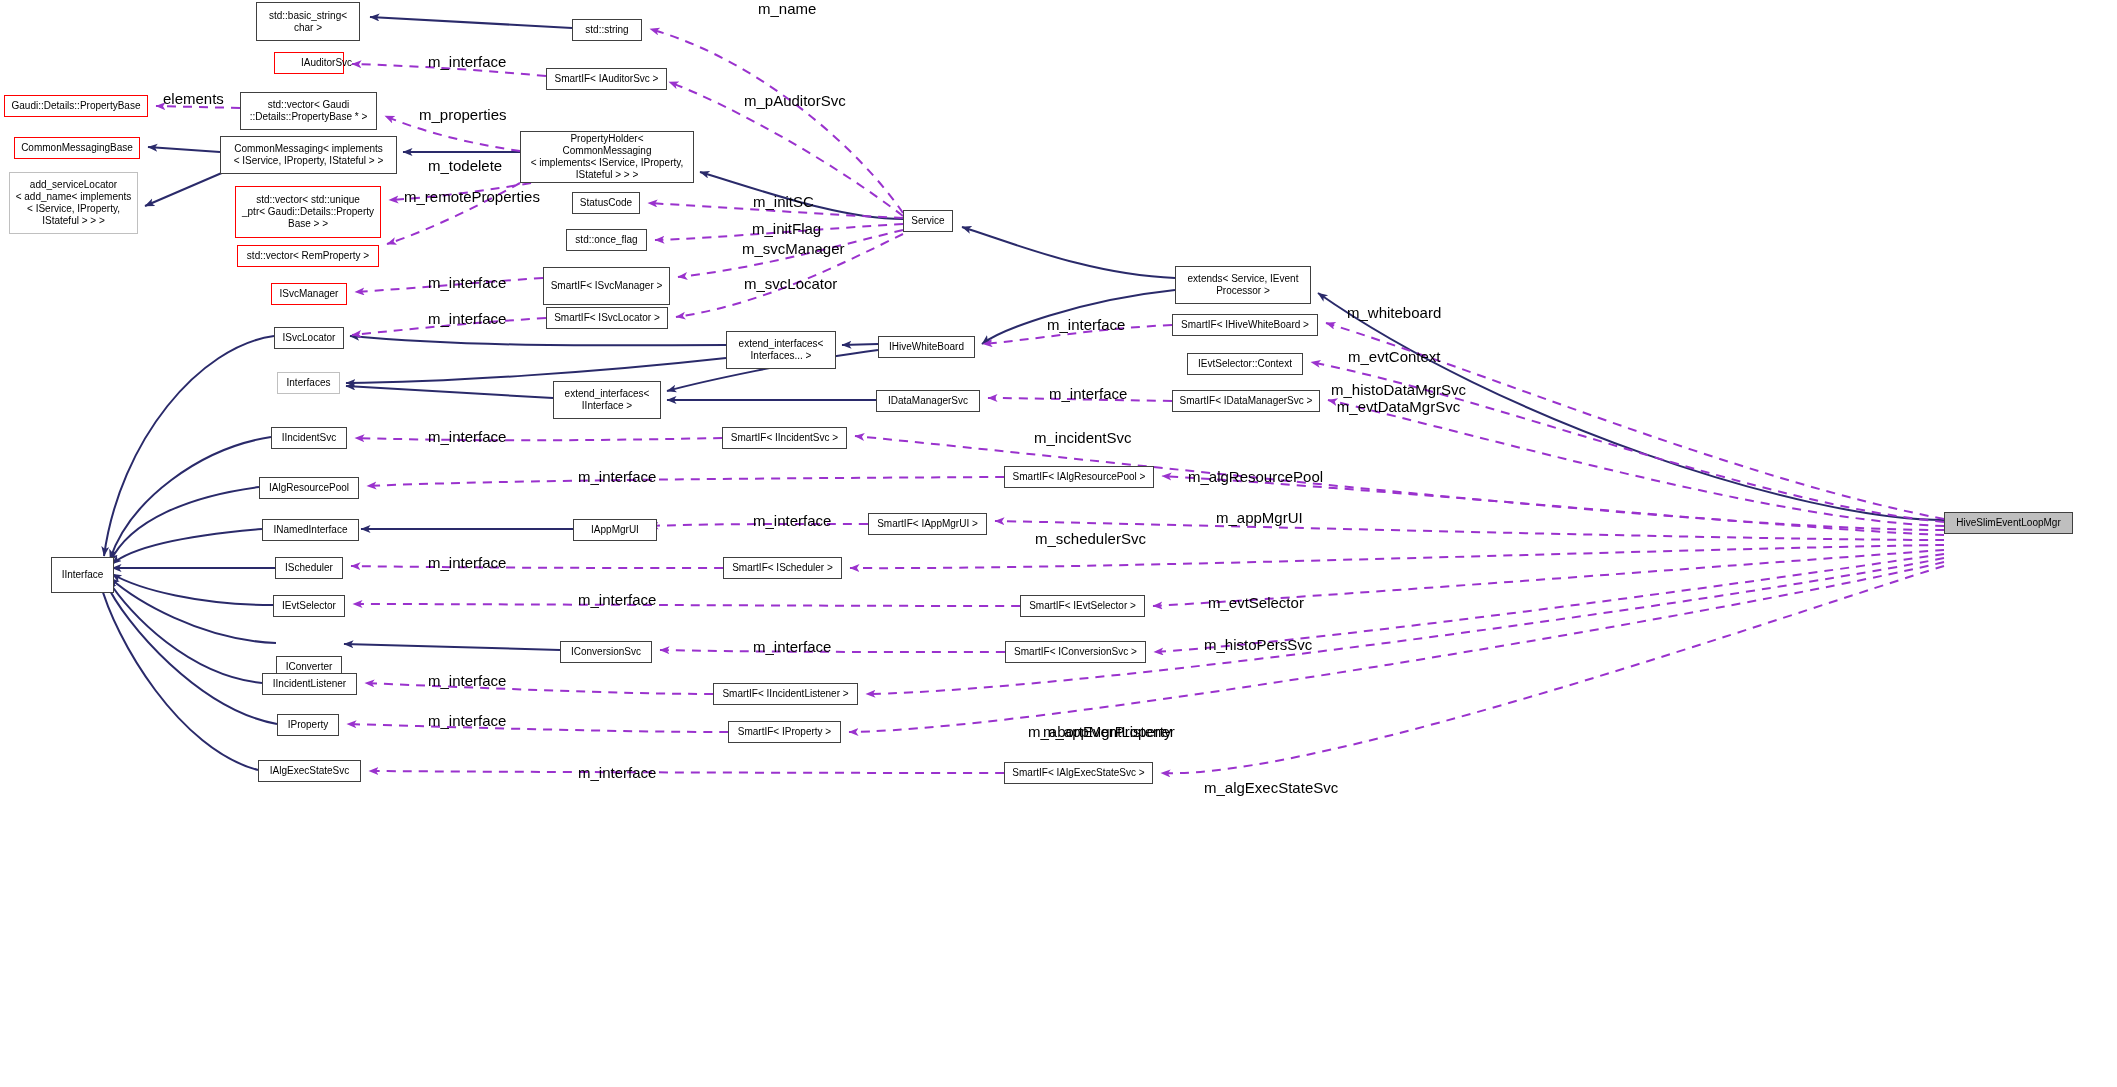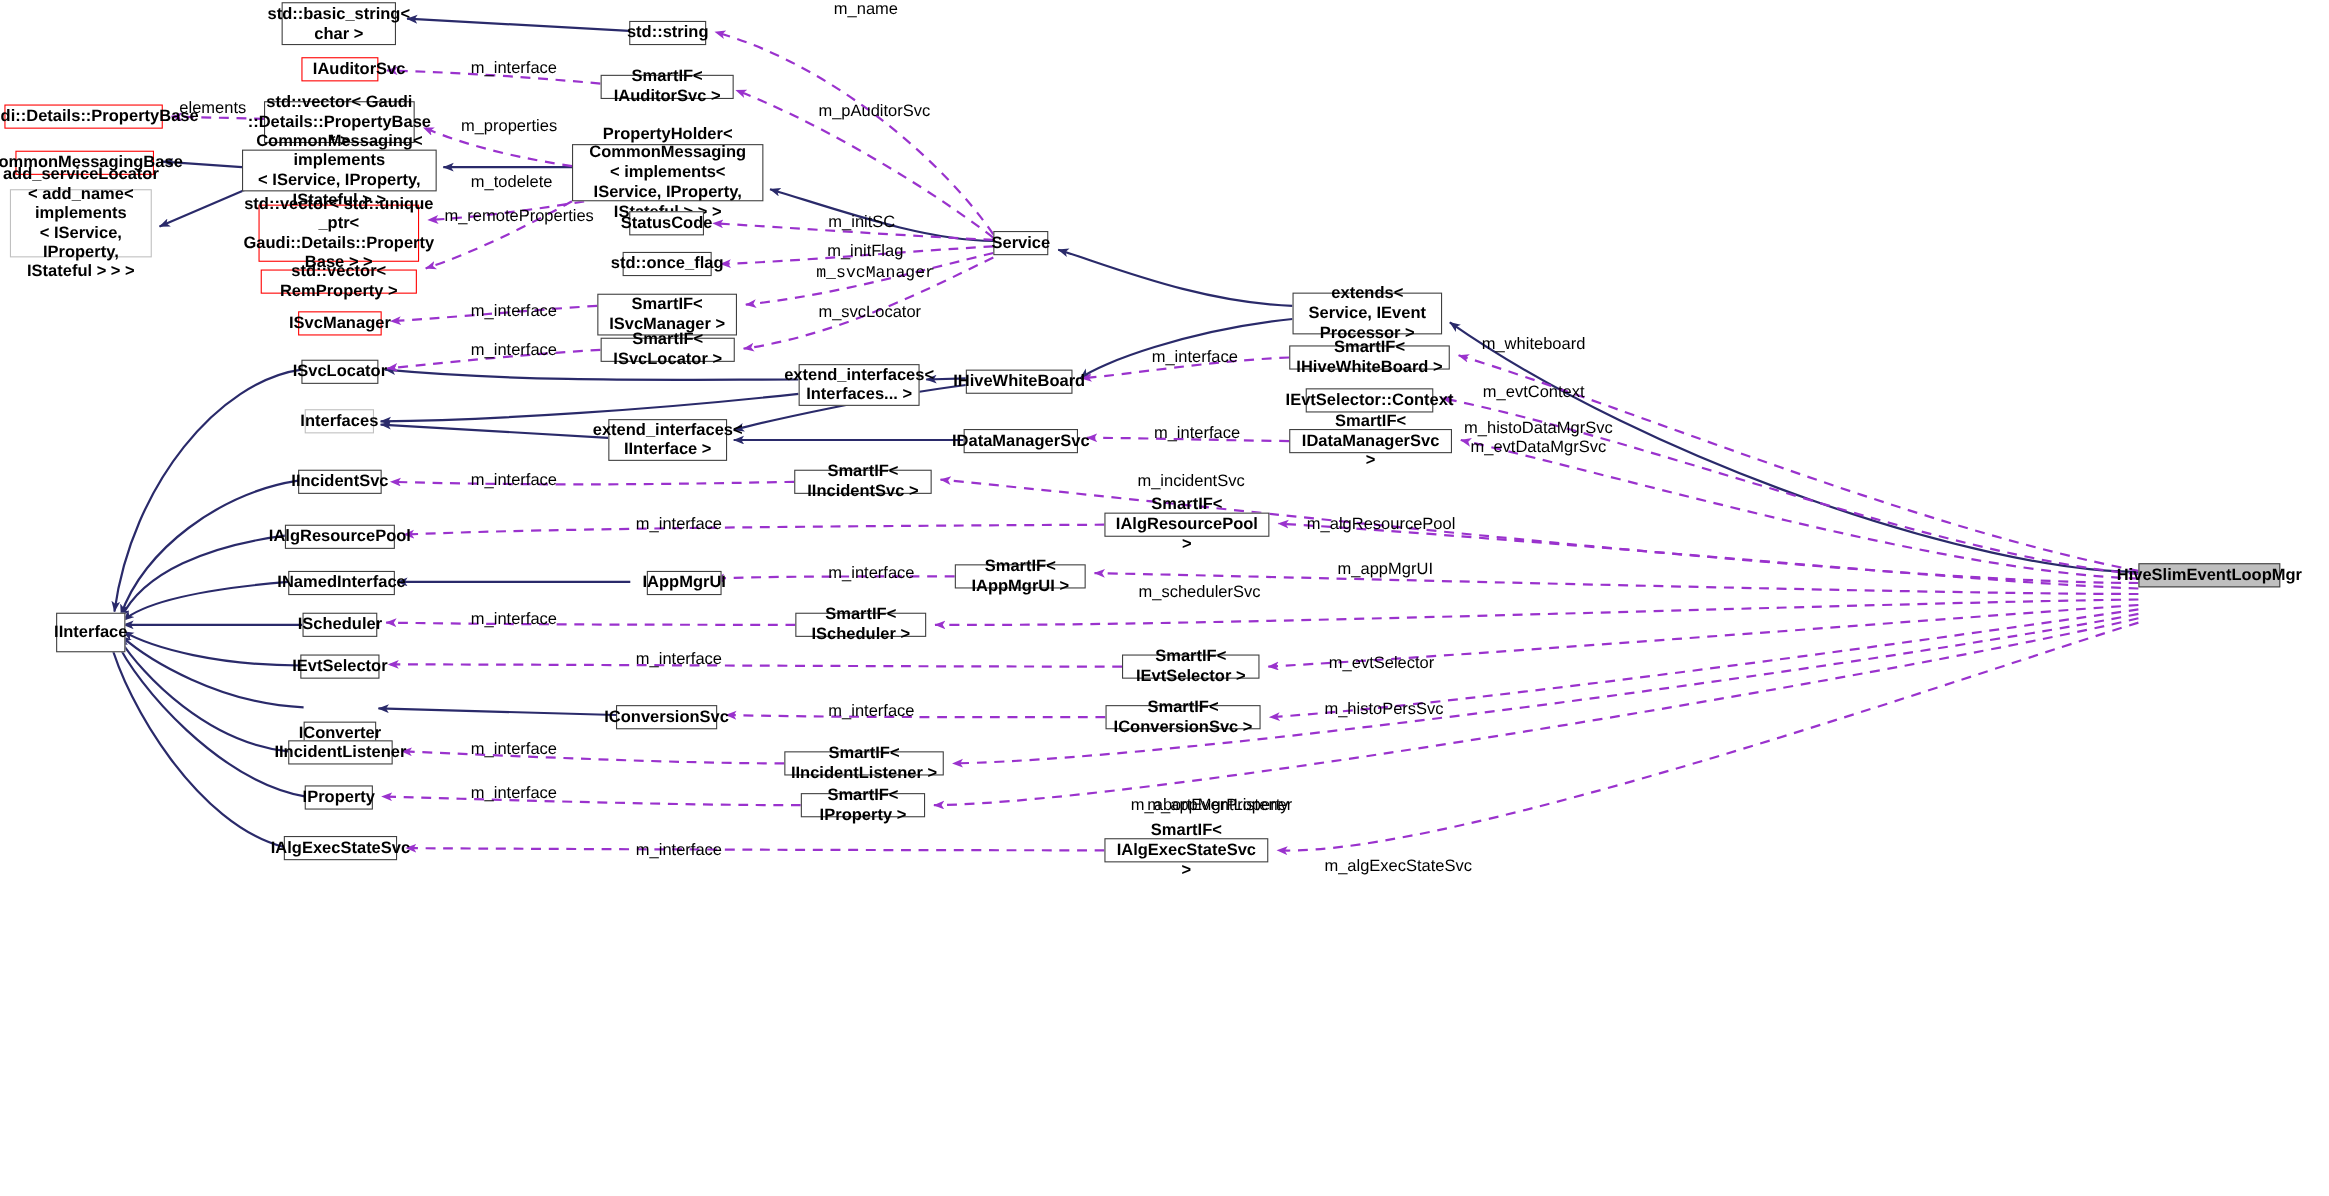--- a/index.html
+++ b/index.html
@@ -23,29 +23,28 @@
     height: 1087px;
     pointer-events: none;
   }
   .node {
     position: absolute;
     box-sizing: border-box;
     display: flex;
     align-items: center;
     justify-content: center;
     text-align: center;
-    font-size: 15px;
+    font-size: 10px;
     line-height: 1.18;
     color: #000000;
     background: #ffffff;
     border: 1.5px solid #404040;
     white-space: pre-line;
     padding: 1px 5px;
     z-index: 3;
-    font-weight: bold;
   }
   .node.red {
     border: 1.5px solid #ff0000;
   }
   .node.grey-border {
     border: 1.5px solid #c0c0c0;
   }
   .node.highlight {
     background: #bfbfbf;
     border: 1.5px solid #404040;
@@ -184,21 +183,21 @@
     <div class="node grey-border" style="left: 277px; top: 372px; width: 63px; height: 22px;">Interfaces</div>
     <div class="node " style="left: 553px; top: 381px; width: 108px; height: 38px;">extend_interfaces&lt;
 IInterface &gt;</div>
     <div class="node " style="left: 876px; top: 390px; width: 104px; height: 22px;">IDataManagerSvc</div>
     <div class="node " style="left: 1172px; top: 390px; width: 148px; height: 22px;">SmartIF&lt; IDataManagerSvc &gt;</div>
     <div class="node " style="left: 271px; top: 427px; width: 76px; height: 22px;">IIncidentSvc</div>
     <div class="node " style="left: 722px; top: 427px; width: 125px; height: 22px;">SmartIF&lt; IIncidentSvc &gt;</div>
     <div class="node " style="left: 259px; top: 477px; width: 100px; height: 22px;">IAlgResourcePool</div>
     <div class="node " style="left: 1004px; top: 466px; width: 150px; height: 22px;">SmartIF&lt; IAlgResourcePool &gt;</div>
     <div class="node " style="left: 262px; top: 519px; width: 97px; height: 22px;">INamedInterface</div>
-    <div class="node " style="left: 588px; top: 519px; width: 68px; height: 22px;">IAppMgrUI</div>
+    <div class="node " style="left: 573px; top: 519px; width: 84px; height: 22px;">IAppMgrUI</div>
     <div class="node " style="left: 868px; top: 513px; width: 119px; height: 22px;">SmartIF&lt; IAppMgrUI &gt;</div>
     <div class="node highlight" style="left: 1944px; top: 512px; width: 129px; height: 22px;">HiveSlimEventLoopMgr</div>
     <div class="node " style="left: 275px; top: 557px; width: 68px; height: 22px;">IScheduler</div>
     <div class="node " style="left: 723px; top: 557px; width: 119px; height: 22px;">SmartIF&lt; IScheduler &gt;</div>
     <div class="node " style="left: 273px; top: 595px; width: 72px; height: 22px;">IEvtSelector</div>
     <div class="node " style="left: 1020px; top: 595px; width: 125px; height: 22px;">SmartIF&lt; IEvtSelector &gt;</div>
     <div class="node " style="left: 276px; top: 633px; width: 66px; height: 22px; margin-top: 23px;">IConverter</div>
     <div class="node " style="left: 560px; top: 641px; width: 92px; height: 22px;">IConversionSvc</div>
     <div class="node " style="left: 1005px; top: 641px; width: 141px; height: 22px;">SmartIF&lt; IConversionSvc &gt;</div>
     <div class="node " style="left: 262px; top: 673px; width: 95px; height: 22px;">IIncidentListener</div>
@@ -210,21 +209,21 @@
     <div class="node " style="left: 51px; top: 557px; width: 63px; height: 36px;">IInterface</div>
     <div class="edge-label" style="left: 758px; top: 0px;">m_name</div>
     <div class="edge-label" style="left: 428px; top: 53px;">m_interface</div>
     <div class="edge-label" style="left: 744px; top: 92px;">m_pAuditorSvc</div>
     <div class="edge-label" style="left: 163px; top: 90px;">elements</div>
     <div class="edge-label" style="left: 419px; top: 106px;">m_properties</div>
     <div class="edge-label" style="left: 428px; top: 157px;">m_todelete</div>
     <div class="edge-label" style="left: 404px; top: 188px;">m_remoteProperties</div>
     <div class="edge-label" style="left: 753px; top: 193px;">m_initSC</div>
     <div class="edge-label" style="left: 752px; top: 220px;">m_initFlag</div>
-    <div class="edge-label" style="left: 742px; top: 240px; font-family: Liberation Mono, monospace;">m_svcManager</div>
+    <div class="edge-label" style="left: 742px; top: 240px;">m_svcManager</div>
     <div class="edge-label" style="left: 428px; top: 274px;">m_interface</div>
     <div class="edge-label" style="left: 744px; top: 275px;">m_svcLocator</div>
     <div class="edge-label" style="left: 428px; top: 310px;">m_interface</div>
     <div class="edge-label" style="left: 1347px; top: 304px;">m_whiteboard</div>
     <div class="edge-label" style="left: 1047px; top: 316px;">m_interface</div>
     <div class="edge-label" style="left: 1348px; top: 348px;">m_evtContext</div>
     <div class="edge-label" style="left: 1331px; top: 381px;">m_histoDataMgrSvc
 m_evtDataMgrSvc</div>
     <div class="edge-label" style="left: 1049px; top: 385px;">m_interface</div>
     <div class="edge-label" style="left: 428px; top: 428px;">m_interface</div>

